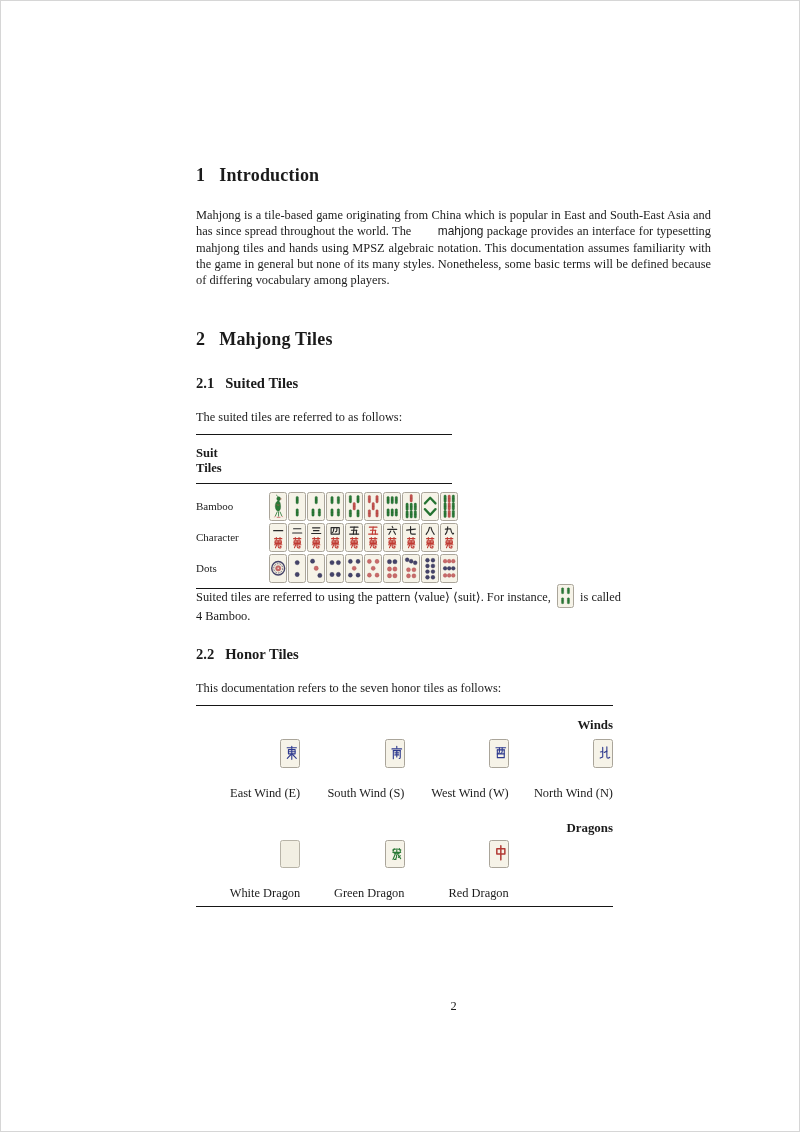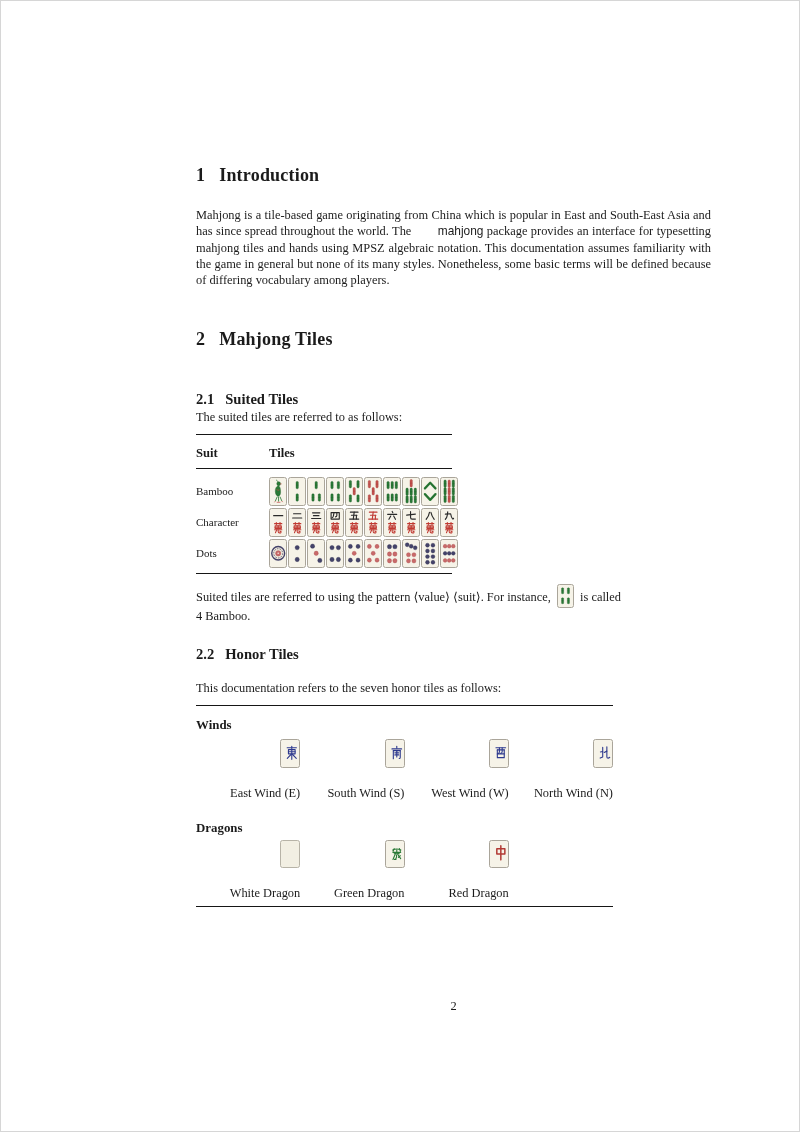--- a/index.html
+++ b/index.html
@@ -10,34 +10,34 @@
   .h-sec{font-size:18px;font-weight:bold;letter-spacing:.2px;}
   .h-sec .num{margin-right:14px;}
   .h-sub{font-size:14.6px;font-weight:bold;}
   .h-sub .num{margin-right:11px;}
   .body{font-size:12.4px;line-height:16.3px;text-align:justify;margin:0;}
   .sans{font-family:"Liberation Sans","DejaVu Sans",sans-serif;font-size:11.9px;margin-left:23px;}
   .it{}
   .rule{border-top:1.3px solid #161616;height:0;}
   
   .table1{width:256px;}
-  .thead{display:flex;padding:11px 0 7px 0;font-weight:bold;font-size:12.6px;}
+  .thead{display:flex;padding:11px 0 7px 0;font-weight:bold;font-size:12.6px;flex-direction:column;}
   .col1{width:73px;flex:none;}
   .trow{display:flex;align-items:center;height:28.6px;margin-bottom:2.4px;font-size:11px;}
   .trows{padding-top:8px;padding-bottom:3px;}
   .tilestrip{display:flex;gap:0.6px;}
   .tile{position:relative;display:inline-block;width:18.4px;height:28.6px;
         background:#f6f3e8;border:1px solid #aaa59a;border-radius:2.5px;box-sizing:border-box;}
   .tile svg{position:absolute;left:0;top:0;width:100%;height:100%;}
   .tile.honor{width:20px;height:28.5px;}
   .tile.inline{width:17px;height:23.5px;vertical-align:-6.5px;margin:0 3px;}
   .tile.blank{background:#f2efe3;border-color:#b7b3a7;}
   
   .table2{width:417px;}
-  .gheader{text-align:left;font-weight:bold;font-size:12.9px;margin-top:12px;}
+  .gheader{text-align:right;font-weight:bold;font-size:12.9px;margin-top:12px;}
   .grid4{display:grid;grid-template-columns:repeat(4,1fr);}
   .cell{text-align:right;}
   .tiles-row{margin-top:6px;}
   .labels-row{margin-top:14px;font-size:12.4px;}
   .labels-row .cell{white-space:nowrap;}
   .t2bottom{margin-top:5px;}
   .pagenum{position:absolute;left:195px;width:515px;top:998px;text-align:center;font-size:12.4px;}
 </style>
 </head>
 <body>
@@ -47,21 +47,21 @@
   <div class="blk h-sec" style="top:164px">
     <span class="num">1</span><span>Introduction</span>
   </div>
 
   <p class="blk body" style="top:206px"><span>Mahjong is a tile-based game originating from China which is popular in East and South-East Asia and has since spread throughout the world. The </span><span class="sans">mahjong</span><span> package provides an interface for typesetting mahjong tiles and hands using MPSZ algebraic notation. This documentation assumes familiarity with the game in general but none of its many styles. Nonetheless, some basic terms will be defined because of differing vocabulary among players.</span></p>
 
   <div class="blk h-sec" style="top:328px">
     <span class="num">2</span><span>Mahjong Tiles</span>
   </div>
 
-  <div class="blk h-sub" style="top:390px">
+  <div class="blk h-sub" style="top:374px">
     <span class="num">2.1</span><span>Suited Tiles</span>
   </div>
 
   <p class="blk body" style="top:408px">The suited tiles are referred to as follows:</p>
 
   <div class="blk table1" style="top:433px">
     <div class="rule"></div>
     <div class="thead">
       <span class="col1">Suit</span>
       <span>Tiles</span>

